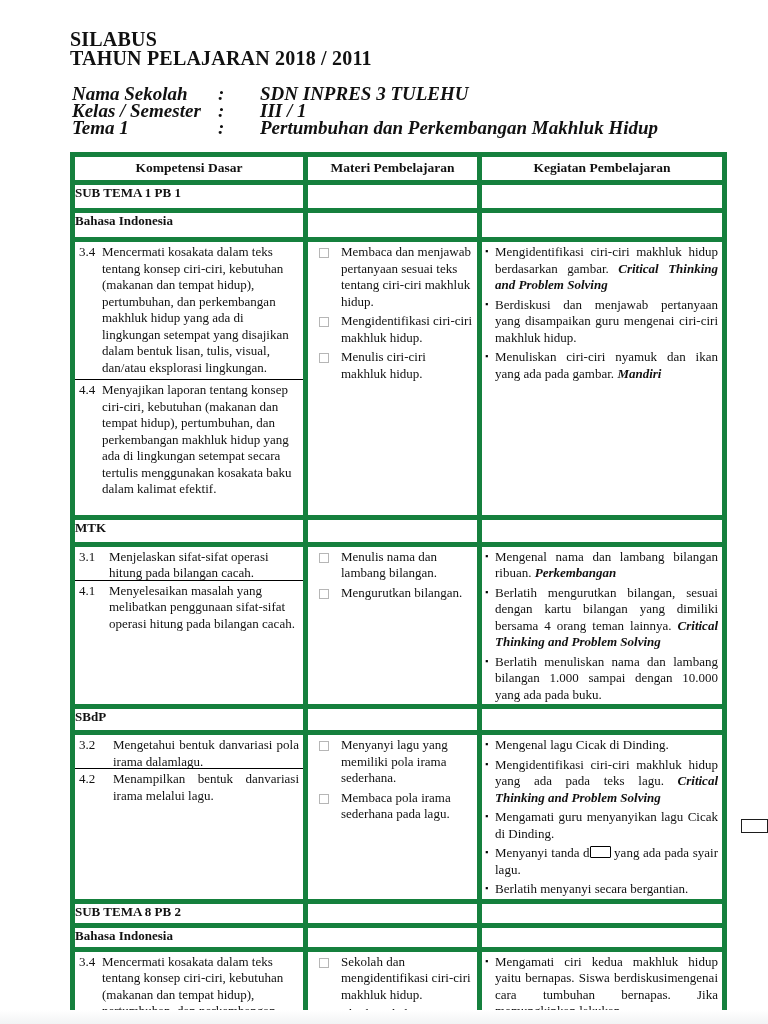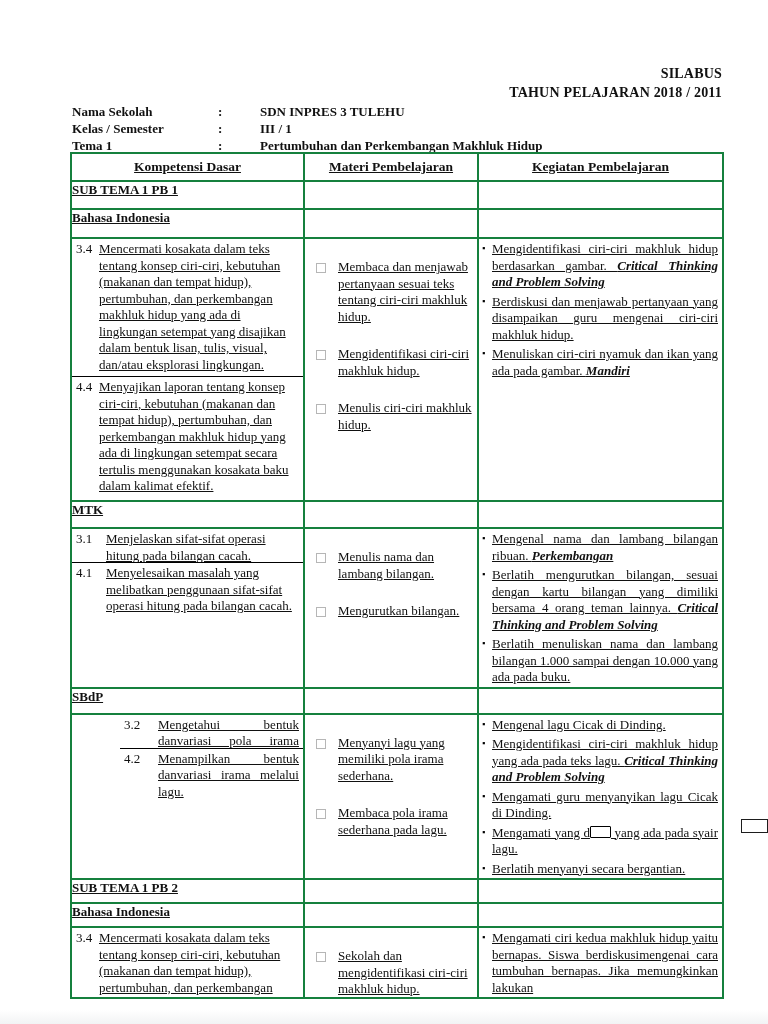--- a/index.html
+++ b/index.html
@@ -2,44 +2,44 @@
 <html><head>
 <meta charset="utf-8">
 <style>
   html,body{margin:0;padding:0;background:#fff;}
   body{width:768px;height:1024px;overflow:hidden;
        font-family:"Liberation Serif","DejaVu Serif",serif;color:#111;}
   .page{position:relative;width:768px;height:1024px;overflow:hidden;background:#fff;}
   .page::after{content:"";position:absolute;left:0;bottom:0;width:768px;height:14px;
        background:linear-gradient(#ffffff,#f2f3f4);pointer-events:none;}
 
-  .doc-title{position:absolute;top:64px;left:70px;width:652px;text-align:right;
-       font-weight:bold;font-size:14px;line-height:19px;letter-spacing:.2px;}
-
-  .meta{position:absolute;top:103px;left:72px;font-weight:bold;font-size:13px;line-height:17.2px;}
+  .doc-title{position:absolute;top:30px;left:70px;width:652px;text-align:left;
+       font-weight:bold;font-size:20px;line-height:19px;letter-spacing:.2px;}
+
+  .meta{position:absolute;top:85px;left:72px;font-weight:bold;font-size:19px;line-height:17.2px;font-style:italic;}
   .meta-row{display:flex;}
   .meta-label{width:146px;}
   .meta-colon{width:42px;}
 
   table.silabus{position:absolute;left:70px;top:152px;width:652px;
        border-collapse:collapse;table-layout:fixed;}
-  .silabus th,.silabus td{border:2px solid #15803d;padding:0;vertical-align:top;
-       font-size:13px;line-height:16.5px;box-sizing:border-box;text-decoration:underline;}
+  .silabus th,.silabus td{border:5px solid #15803d;padding:0;vertical-align:top;
+       font-size:13px;line-height:16.5px;box-sizing:border-box;}
   .silabus th{height:28px;font-size:13.5px;font-weight:bold;text-align:center;vertical-align:middle;}
 
   .label-cell{font-weight:bold;font-size:13.5px;padding:4px 2px 2px 2px;}
 
-  .kd-item{position:relative;padding:2px 4px 4px 27px;box-sizing:border-box;}
+  .kd-item{position:relative;padding:2px 4px 17px 27px;box-sizing:border-box;}
   .kd-item.pad-b{padding-left:34px;}
   .kd-item.pad-c{padding-left:38px;}
   .kd-item.first-divided{border-bottom:1px solid #000;overflow:hidden;}
-  .kd-item.justify{text-align:justify;margin-left:48px;}
+  .kd-item.justify{text-align:justify;}
   .kd-num{position:absolute;left:4px;top:2px;}
 
-  .materi-item{position:relative;padding:2px 4px 1px 33px;margin-top:18px;}
+  .materi-item{position:relative;padding:2px 4px 1px 33px;}
   .materi-bullet{position:absolute;left:11px;top:6px;width:8px;height:8px;
        border:1px solid #b6b6b6;background:#fff;}
 
   .keg-item{position:relative;padding:2px 4px 1px 13px;text-align:justify;}
   .keg-bullet{position:absolute;left:3px;top:1px;font-size:9px;line-height:16.5px;color:#000;}
 
   .em{font-weight:bold;font-style:italic;}
   .inline-box{display:inline-block;width:19px;height:10px;border:1.6px solid #000;
        border-radius:1px;vertical-align:-1px;}
   .clipwrap{overflow:hidden;}
@@ -163,27 +163,27 @@
             <div>
               <div class="materi-item"><span class="materi-bullet"></span><span>Menyanyi lagu yang memiliki pola irama sederhana.</span></div>
               <div class="materi-item"><span class="materi-bullet"></span><span>Membaca pola irama sederhana pada lagu.</span></div>
             </div>
           </td>
           <td>
             <div>
               <div class="keg-item"><span class="keg-bullet">▪</span><span>Mengenal lagu Cicak di Dinding.</span></div>
               <div class="keg-item"><span class="keg-bullet">▪</span><span>Mengidentifikasi ciri-ciri makhluk hidup yang ada pada teks lagu. </span><span class="em">Critical Thinking and Problem Solving</span></div>
               <div class="keg-item"><span class="keg-bullet">▪</span><span>Mengamati guru menyanyikan lagu Cicak di Dinding.</span></div>
-              <div class="keg-item"><span class="keg-bullet">▪</span><span>Mengamati yang d</span><span class="inline-box"></span><span> yang ada pada syair lagu.</span></div>
+              <div class="keg-item"><span class="keg-bullet">▪</span><span>Menyanyi tanda d</span><span class="inline-box"></span><span> yang ada pada syair lagu.</span></div>
               <div class="keg-item"><span class="keg-bullet">▪</span><span>Berlatih menyanyi secara bergantian.</span></div>
             </div>
           </td>
         </tr>
         <tr class="label-row" style="height: 24px;">
-          <td class="label-cell"><span>SUB TEMA 1 PB 2</span></td>
+          <td class="label-cell"><span>SUB TEMA 8 PB 2</span></td>
           <td></td>
           <td></td>
         </tr>
         <tr class="label-row" style="height: 24px;">
           <td class="label-cell"><span>Bahasa Indonesia</span></td>
           <td></td>
           <td></td>
         </tr>
         <tr class="content-row" style="height: 69px;">
           <td>

